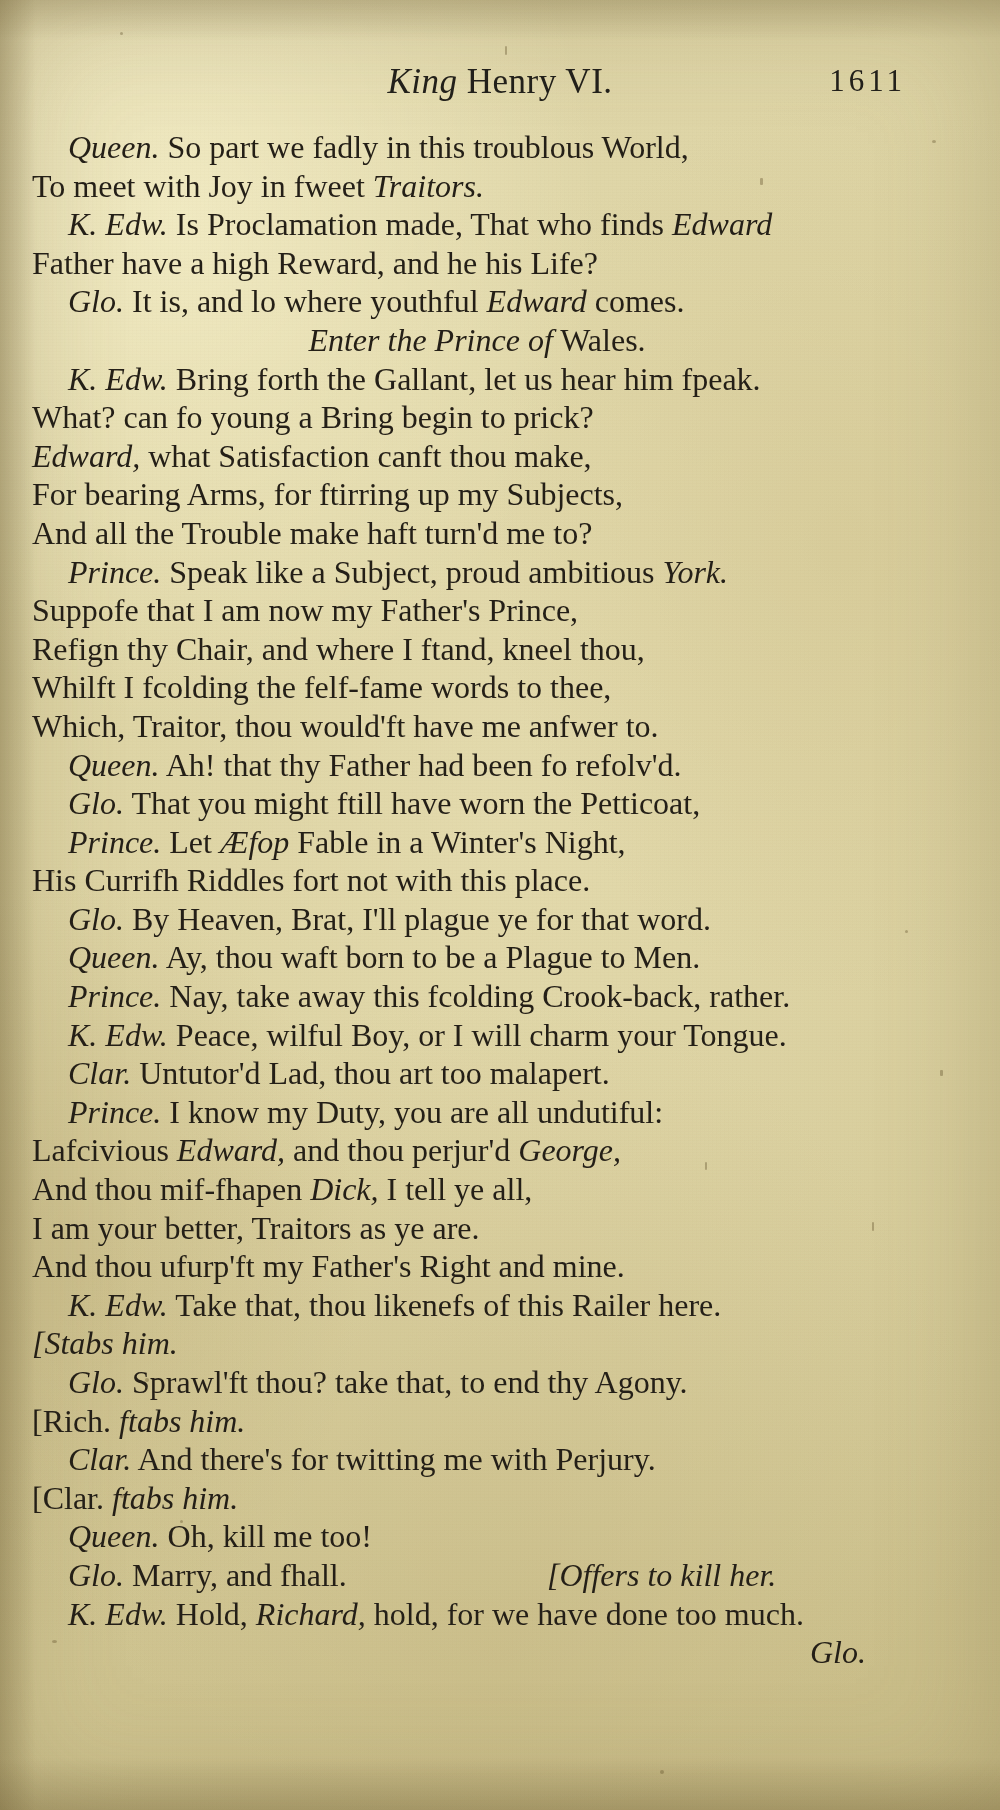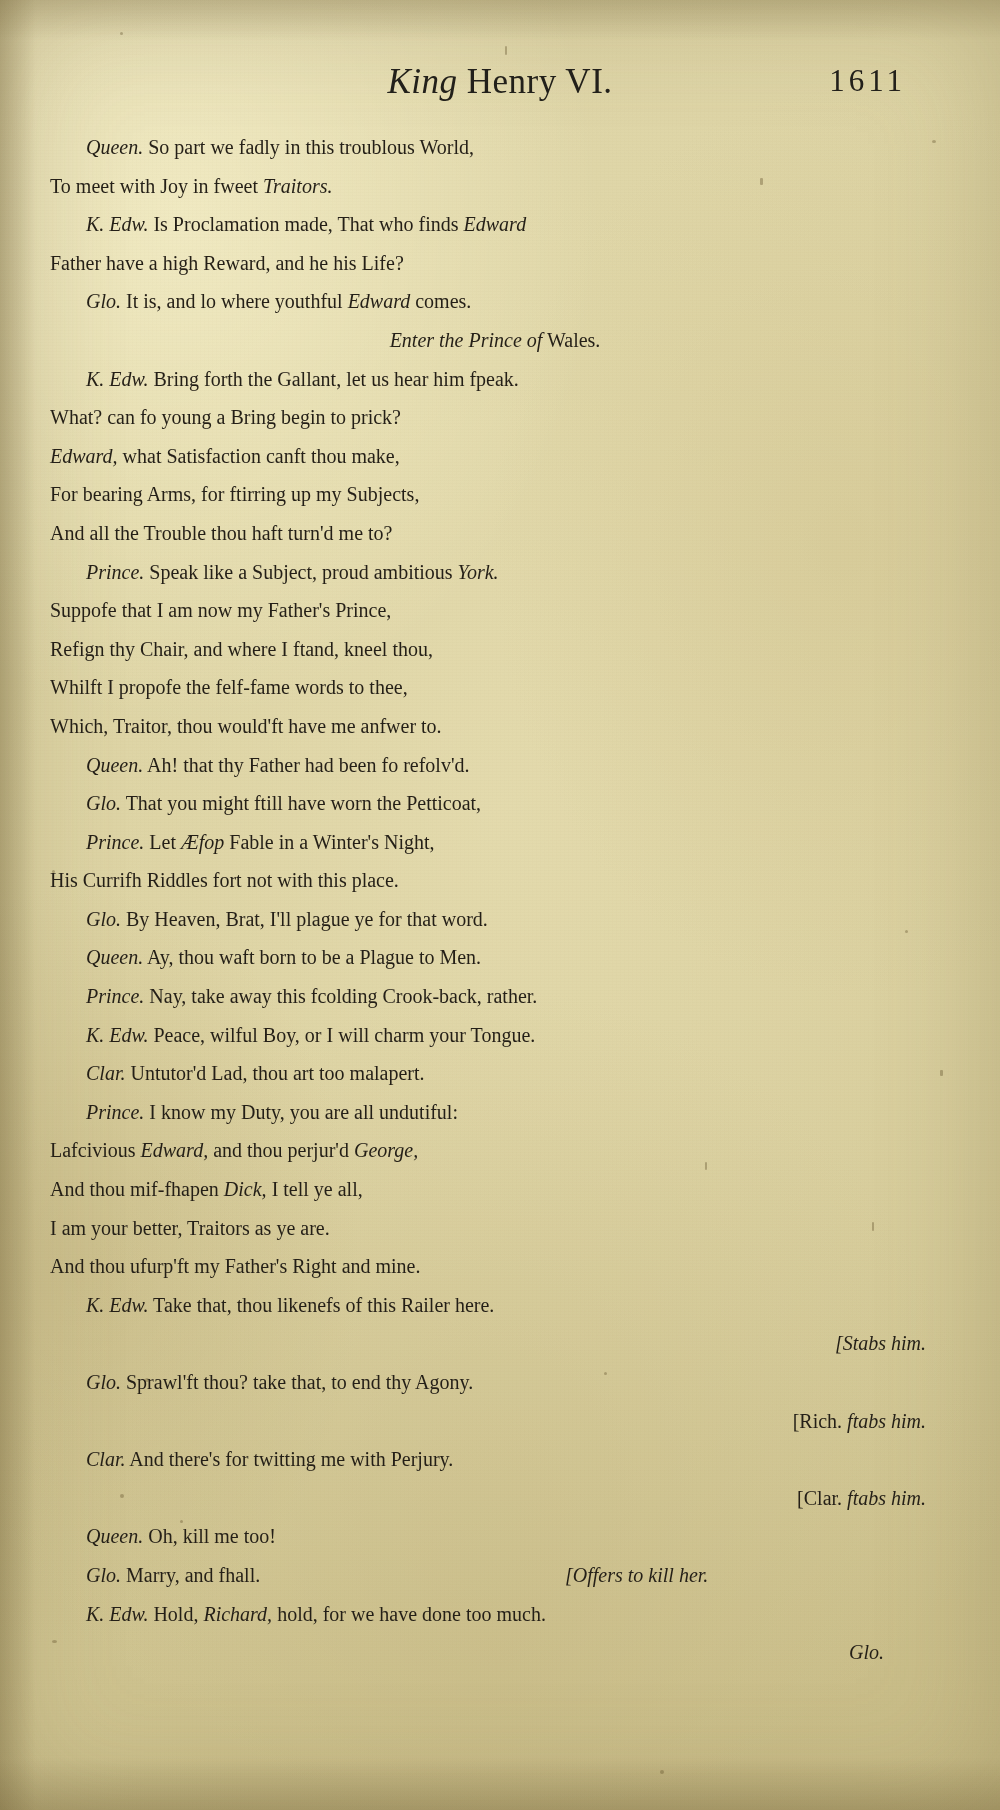--- a/index.html
+++ b/index.html
@@ -74,40 +74,39 @@
     position: absolute;
     right: 46px;
     top: 1px;
     font-size: 31px;
     letter-spacing: 4px;
     color: #22201a;
   }
   
   .textblock {
     position: absolute;
-    left: 50px;
+    left: 32px;
     top: 128px;
     width: 890px;
-    font-size: 20px;
+    font-size: 32px;
     line-height: 38.6px;
     color: #241f17;
   }
   .line {
     white-space: nowrap;
     position: relative;
   }
   .indent {
     padding-left: 36px;
   }
   .centered {
     text-align: center;
     padding-left: 0;
   }
   .right {
-    text-align: right;
     padding-right: 14px;
   }
   i, .ital {
     font-style: italic;
   }
   .stage {
     font-style: italic;
   }
   .lastword {
     text-align: right;
@@ -181,26 +180,26 @@
       <div class="line">Father have a high Reward, and he his Life?</div>
 
       <div class="line indent"><i>Glo.</i> It is, and lo where youthful <i>Edward</i> comes.</div>
 
       <div class="line centered"><i>Enter the Prince of</i> Wales.</div>
 
       <div class="line indent"><i>K. Edw.</i> Bring forth the Gallant, let us hear him fpeak.</div>
       <div class="line">What? can fo young a Bring begin to prick?</div>
       <div class="line"><i>Edward,</i> what Satisfaction canft thou make,</div>
       <div class="line">For bearing Arms, for ftirring up my Subjects,</div>
-      <div class="line">And all the Trouble thou haft turn'd me to?</div>
+      <div class="line">And all the Trouble make haft turn'd me to?</div>
 
       <div class="line indent"><i>Prince.</i> Speak like a Subject, proud ambitious <i>York.</i></div>
       <div class="line">Suppofe that I am now my Father's Prince,</div>
       <div class="line">Refign thy Chair, and where I ftand, kneel thou,</div>
-      <div class="line">Whilft I propofe the felf-fame words to thee,</div>
+      <div class="line">Whilft I fcolding the felf-fame words to thee,</div>
       <div class="line">Which, Traitor, thou would'ft have me anfwer to.</div>
 
       <div class="line indent"><i>Queen.</i> Ah! that thy Father had been fo refolv'd.</div>
 
       <div class="line indent"><i>Glo.</i> That you might ftill have worn the Petticoat,</div>
 
       <div class="line indent"><i>Prince.</i> Let <i>Æfop</i> Fable in a Winter's Night,</div>
       <div class="line">His Currifh Riddles fort not with this place.</div>
 
       <div class="line indent"><i>Glo.</i> By Heaven, Brat, I'll plague ye for that word.</div>

